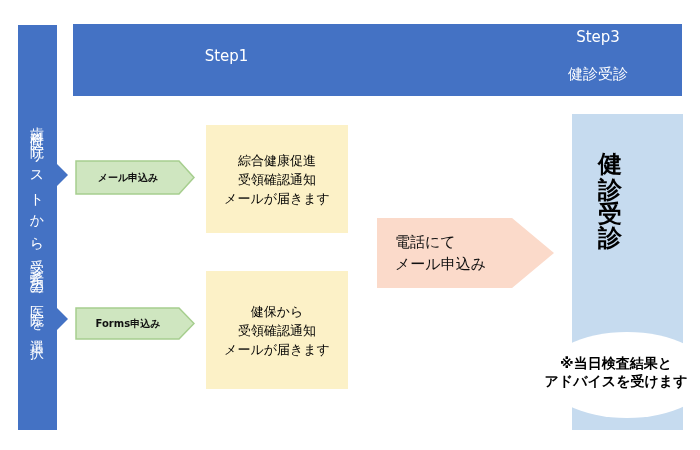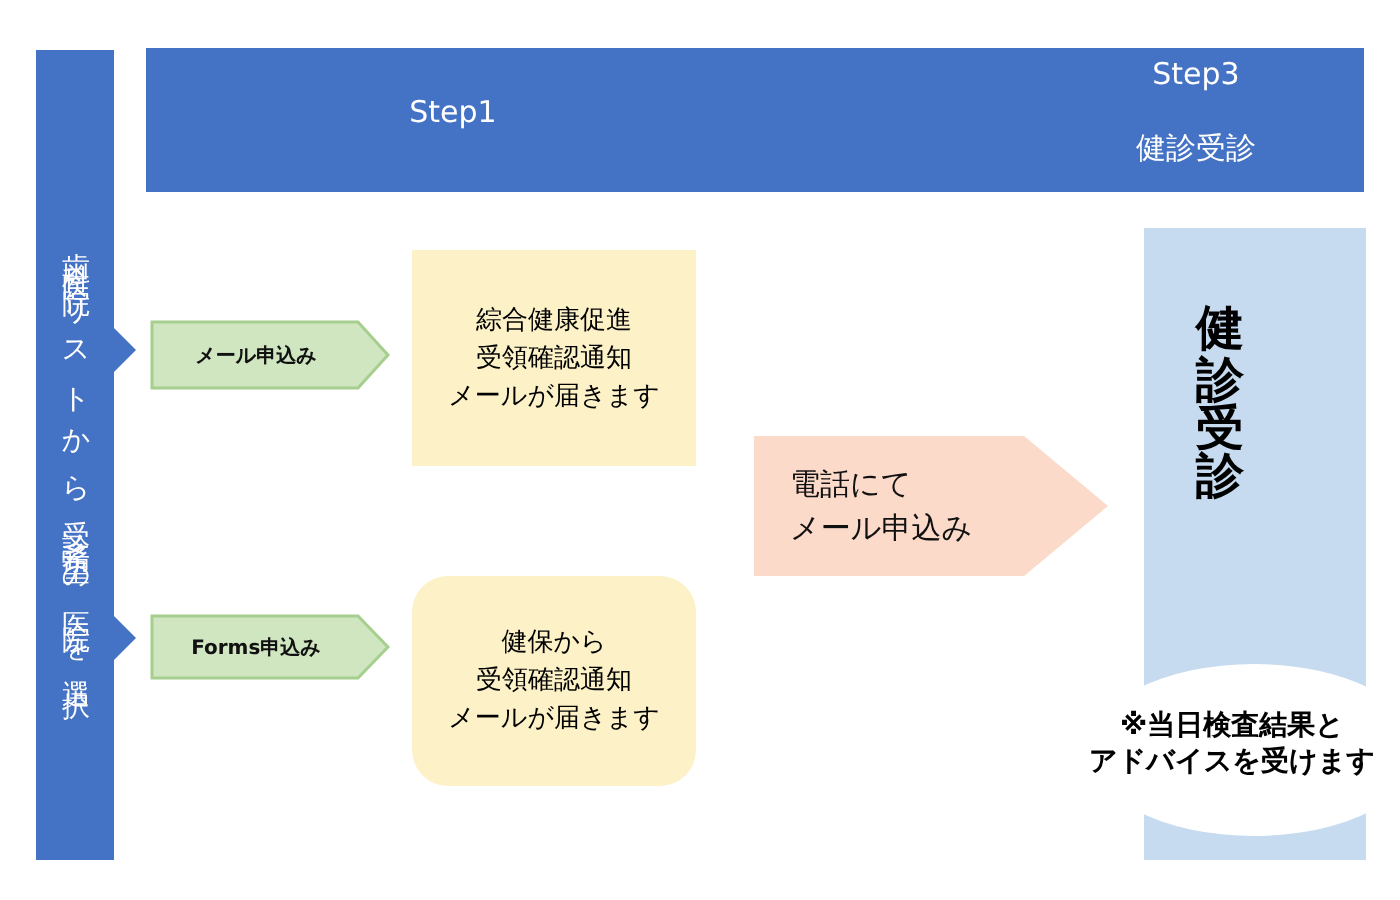--- a/index.html
+++ b/index.html
@@ -41,21 +41,21 @@
     display:flex;align-items:center;justify-content:center;
     font-size:10px;font-weight:600;color:#111;white-space:nowrap;
   }
   
   .ybox{
     position:absolute;left:206px;width:142px;background:#FCF1C7;
     display:flex;flex-direction:column;justify-content:center;align-items:center;
     font-size:13px;line-height:19px;text-align:center;color:#000000;
   }
   .ybox.y1{top:125px;height:108px;}
-  .ybox.y2{top:288px;height:105px;border-radius:18px;}
+  .ybox.y2{top:271px;height:118px;}
   
   .parrow{
     position:absolute;left:377px;top:218px;width:177px;height:70px;background:#FBDACA;
     clip-path:polygon(0 0,76.3% 0,100% 50%,76.3% 100%,0 100%);
     display:flex;flex-direction:column;justify-content:center;
     padding-left:18px;box-sizing:border-box;
     font-size:15px;line-height:22px;font-weight:400;color:#111;white-space:nowrap;
   }
   
   .checkup-box{position:absolute;left:572px;top:114px;width:111px;height:316px;background:#C6DBEF;z-index:1;}

